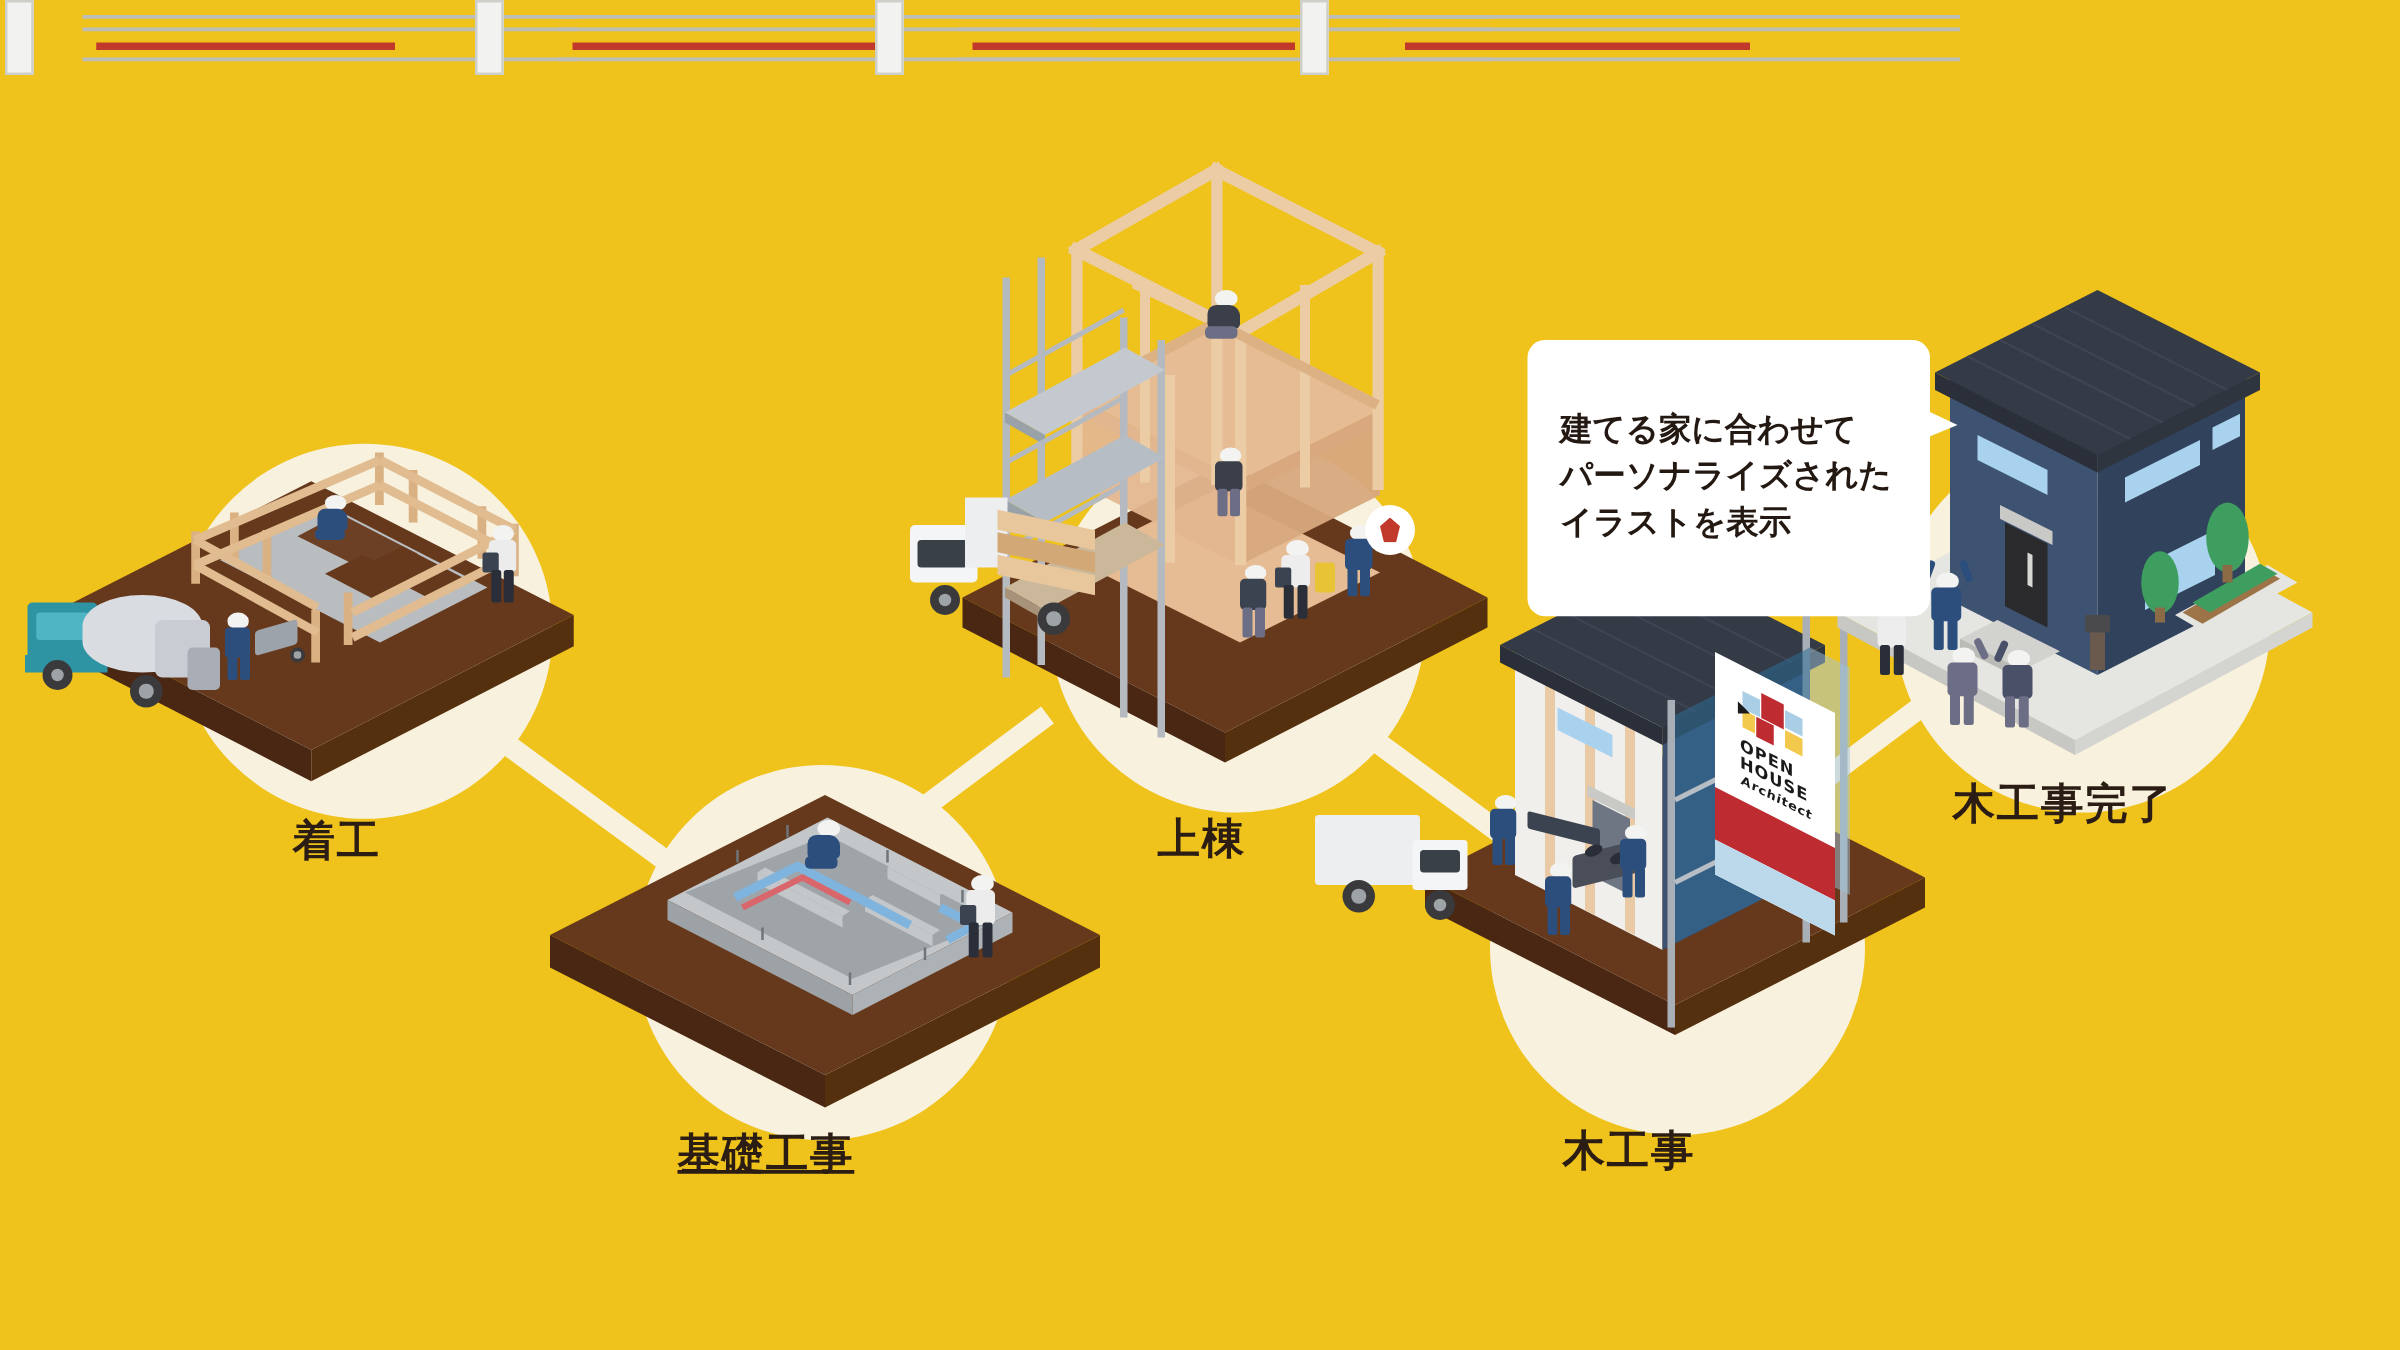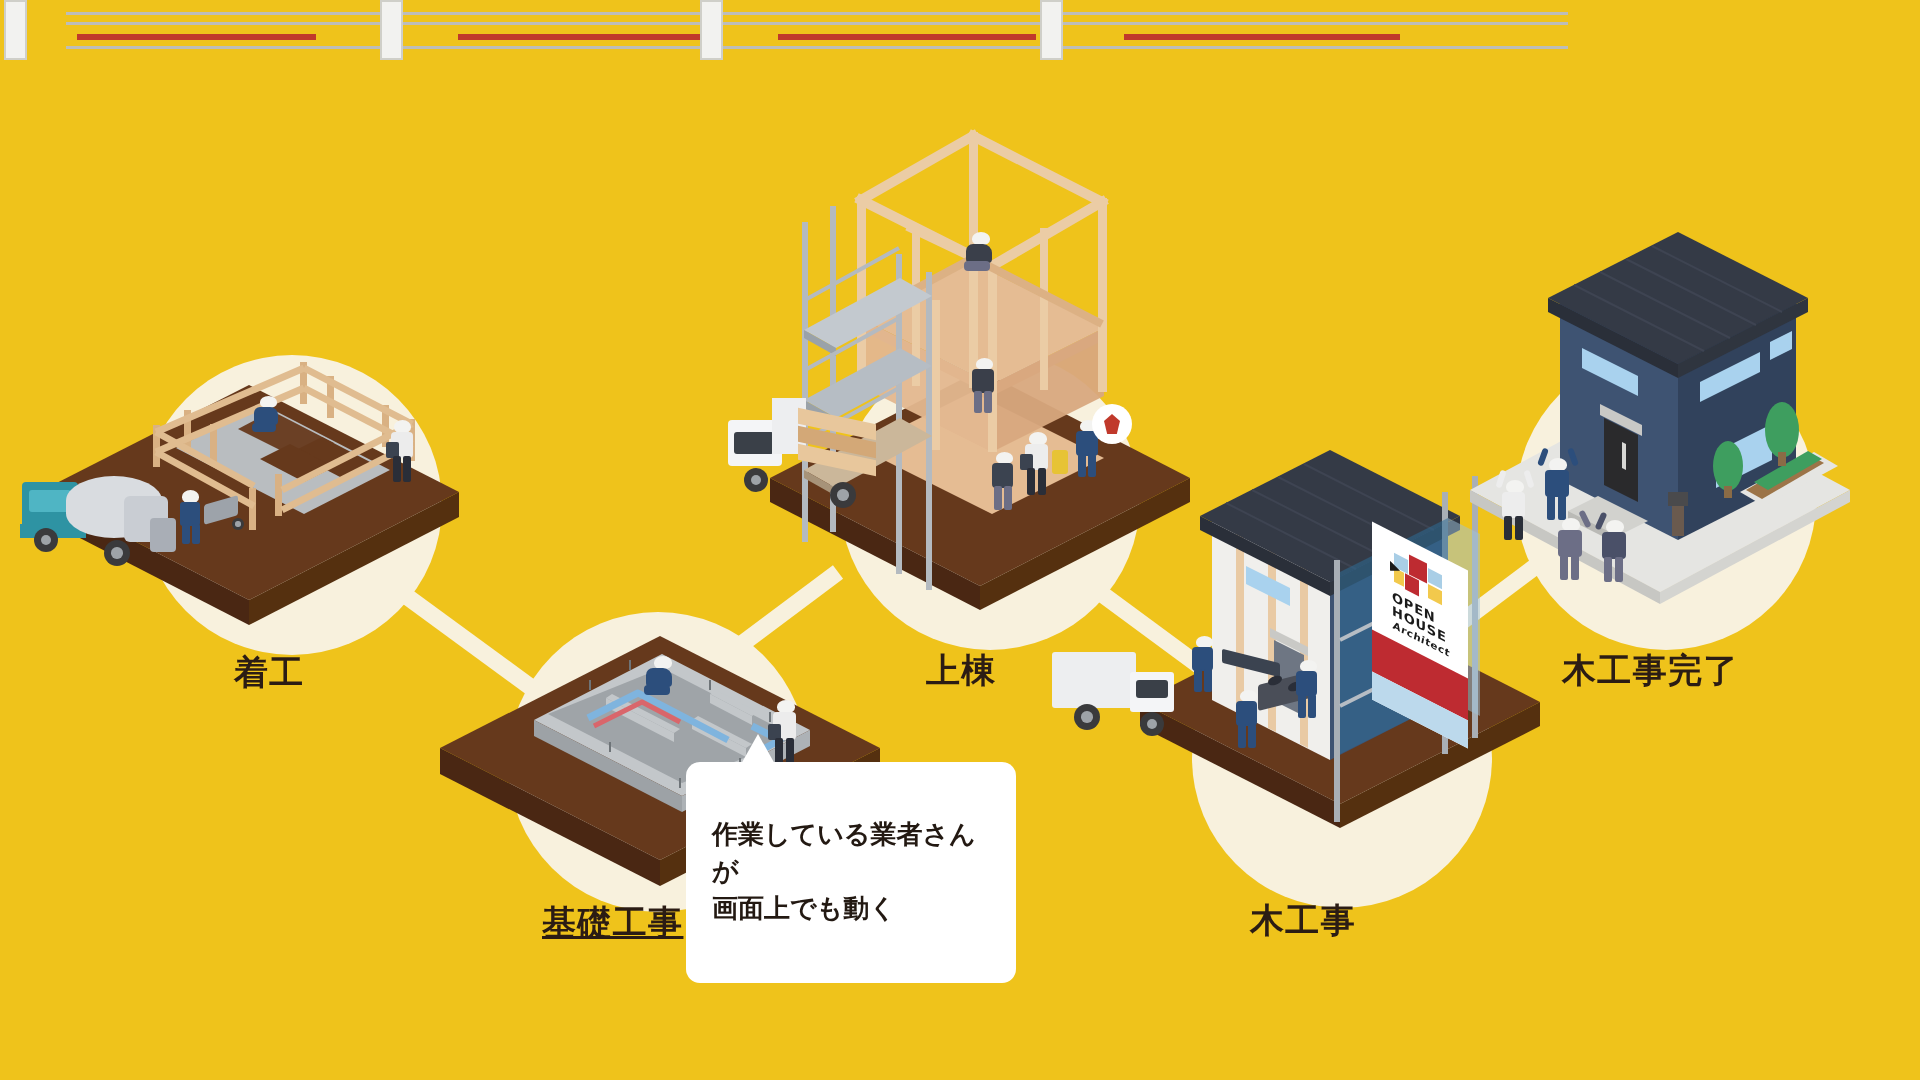--- a/index.html
+++ b/index.html
@@ -539,25 +539,26 @@
     </div>
 
     <div class="person" style="left:186px;top:512px;width:42px;height:74px;">
       <div class="helmet" style="left:10px;top:8px;width:18px;height:13px;"></div>
       <div class="shape" style="left:2px;top:0;width:6px;height:18px;background:#4A5068;border-radius:3px;transform:rotate(24deg);"></div>
       <div class="torso" style="left:6px;top:20px;width:24px;height:27px;background:#4A5068;border-radius:4px;"></div>
       <div class="legs" style="left:8px;top:45px;width:8px;height:25px;background:#6C6E86;"></div>
       <div class="legs" style="left:19px;top:45px;width:8px;height:25px;background:#6C6E86;"></div>
     </div>
 
-    <div class="label" style="left:152px;top:648px;">木工事完了</div>
+    <div class="label" style="left:152px;top:620px;">木工事完了</div>
   </div>
 
-
-  <div class="bubble" style="left:686px;top:762px;width:330px;">
-    <span>作業している業者さんが
-画面上でも動く</span>
-    <svg width="42" height="36" style="position:absolute;left:50px;top:-28px;">
-      <polygon points="4,32 22,0 40,32" fill="#ffffff"></polygon>
+  <div class="bubble" style="left:1222px;top:272px;width:322px;">
+    <span>建てる家に合わせて
+パーソナライズされた
+イラストを表示</span>
+    <svg width="40" height="38" style="position:absolute;right:-28px;top:52px;">
+      <polygon points="0,0 34,16 0,30" fill="#ffffff"></polygon>
     </svg>
   </div>
 
+
 </div>
 
 </body></html>

